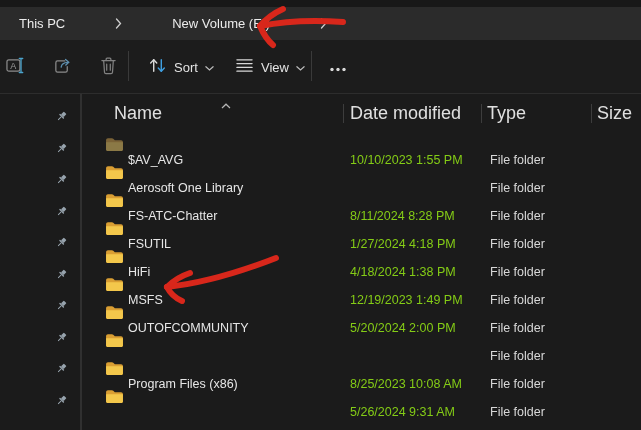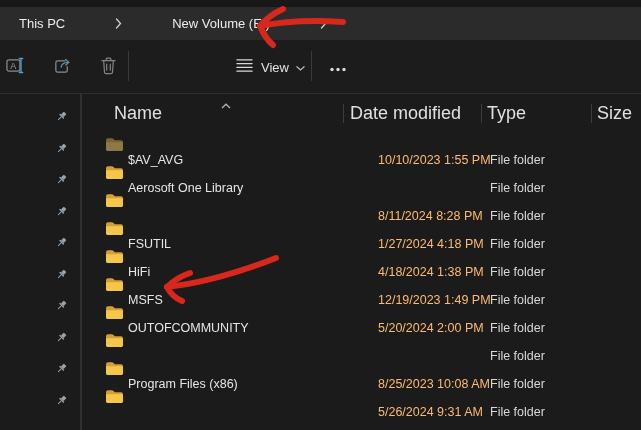--- a/index.html
+++ b/index.html
@@ -21,21 +21,21 @@
   .file-pane{position:absolute;left:85px;top:94px;right:0;bottom:0;background:#1b1b1b;}
   .hdr{position:absolute;top:6px;left:0;right:0;height:26px;}
   .hdr-cell{position:absolute;top:0;height:26px;line-height:26px;font-size:18px;color:#e0e0e0;white-space:nowrap;cursor:default;}
   .hdr-sep{position:absolute;top:4px;height:19px;width:1px;background:#3d3d3d;}
   .sort-caret{position:absolute;top:-5px;}
   .row{position:absolute;left:0;right:0;height:28px;}
   .cell{position:absolute;top:16px;height:28px;line-height:28px;font-size:12.5px;white-space:nowrap;}
   .cell-icon{position:absolute;left:20px;top:7px;width:19px;height:15px;}
   .cell-icon.dim{opacity:.55;filter:saturate(.75);}
   .cell-name{left:43px;color:#e6e6e6;}
-  .cell-date{left:265px;color:#fdba74;margin-left:28px;}
+  .cell-date{left:265px;color:#84cc16;}
   .cell-type{left:405px;color:#d8d8d8;}
   .annotation{position:absolute;pointer-events:none;}
 </style>
 </head>
 <body>
 
 <div class="window">
 
   <div class="topstrip"></div>
 
@@ -77,20 +77,40 @@
       <span>
         <svg width="17" height="19" viewBox="0 0 18 20" fill="none" stroke="#828282" stroke-width="1.3" stroke-linecap="round">
           <path d="M2 4.8h14"></path>
           <path d="M6.5 4.8V3.2c0-.6.4-1 1-1h3c.6 0 1 .4 1 1v1.6"></path>
           <path d="M3.9 4.8l.85 12.4c.06.8.72 1.4 1.5 1.4h5.5c.78 0 1.44-.6 1.5-1.4l.85-12.4"></path>
           <path d="M7.1 8.6v6.4M10.9 8.6v6.4"></path>
         </svg>
       </span>
     </div>
     <div class="tool-divider" style="left:128px"></div>
+    <div class="tool-btn" style="left:144px">
+      <span>
+        <svg width="19" height="18" viewBox="0 0 20 19" fill="none" stroke-linecap="round" stroke-linejoin="round">
+          <g stroke="#d8d8d8" stroke-width="1.5">
+              <path d="M6 15.5v-12"></path>
+              <path d="M2.8 6.8L6 3.5l3.2 3.3"></path>
+            </g>
+          <g stroke="var(--accent)" stroke-width="1.5">
+              <path d="M14 3.5v12"></path>
+              <path d="M10.8 12.2l3.2 3.3 3.2-3.3"></path>
+            </g>
+        </svg>
+      </span>
+      <span>Sort</span>
+      <span>
+        <svg width="9" height="6" viewBox="0 0 10 6" fill="none" stroke="#bdbdbd" stroke-width="1.3" stroke-linecap="round">
+            <path d="M1 1l4 3.6L9 1"></path>
+          </svg>
+      </span>
+    </div>
     <div class="tool-btn" style="left:231px">
       <span>
         <svg width="19" height="16" viewBox="0 0 20 17" fill="none" stroke="#d8d8d8" stroke-width="1.5" stroke-linecap="round">
           <path d="M2 2.5h16M2 6.5h16M2 10.5h16M2 14.5h16"></path>
         </svg>
       </span>
       <span>View</span>
       <span>
         <svg width="9" height="6" viewBox="0 0 10 6" fill="none" stroke="#bdbdbd" stroke-width="1.3" stroke-linecap="round">
             <path d="M1 1l4 3.6L9 1"></path>
@@ -244,20 +264,21 @@
     <span class="cell cell-name">Aerosoft One Library</span>
     <span class="cell cell-type">File folder</span>
   </div>
         <div class="row" style="top: 92px;">
     <span class="cell-icon">
       <svg width="19" height="15" viewBox="0 0 20 16">
         <path d="M1 3.2C1 2.1 1.9 1.2 3 1.2h4.3c.5 0 1 .2 1.4.6l1.6 1.6H17c1.1 0 2 .9 2 2V13c0 1.1-.9 2-2 2H3c-1.1 0-2-.9-2-2z" fill="var(--folder-back)"></path>
         <path d="M1 5.6h18V13c0 1.1-.9 2-2 2H3c-1.1 0-2-.9-2-2z" fill="var(--folder-front)"></path>
       </svg>
     </span>
+    <span class="cell cell-name">FS-ATC-Chatter</span>
     <span class="cell cell-date">8/11/2024 8:28 PM</span>
     <span class="cell cell-type">File folder</span>
   </div>
         <div class="row" style="top: 120px;">
     <span class="cell-icon">
       <svg width="19" height="15" viewBox="0 0 20 16">
         <path d="M1 3.2C1 2.1 1.9 1.2 3 1.2h4.3c.5 0 1 .2 1.4.6l1.6 1.6H17c1.1 0 2 .9 2 2V13c0 1.1-.9 2-2 2H3c-1.1 0-2-.9-2-2z" fill="var(--folder-back)"></path>
         <path d="M1 5.6h18V13c0 1.1-.9 2-2 2H3c-1.1 0-2-.9-2-2z" fill="var(--folder-front)"></path>
       </svg>
     </span>

